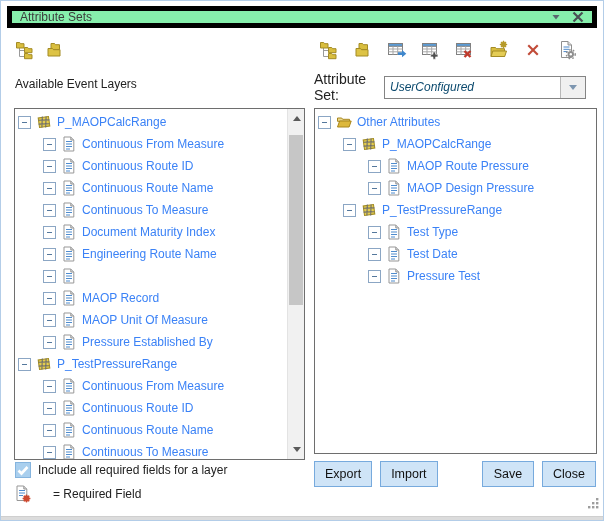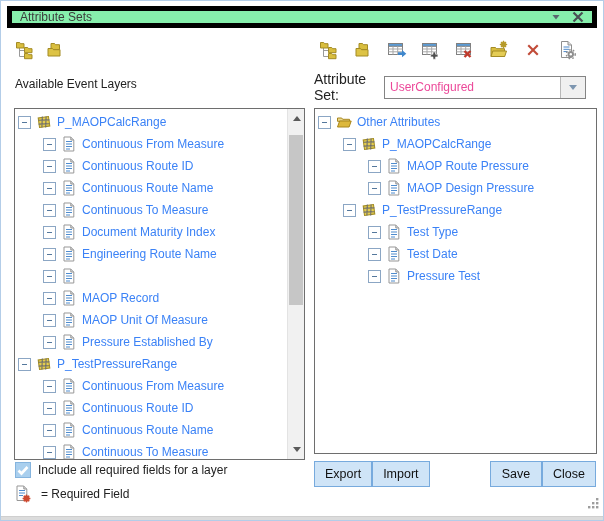--- a/index.html
+++ b/index.html
@@ -14,21 +14,21 @@
   
   .toolbar-left{position:absolute;left:14px;top:39px;display:flex;gap:10px;}
   .toolbar-right{position:absolute;right:26px;top:39px;display:flex;gap:14px;}
   .tb-btn{width:20px;height:20px;display:inline-flex;align-items:center;justify-content:center;}
 
   
   .label-left{position:absolute;left:14px;top:76px;font-size:12px;color:#222;}
   .attr-row{position:absolute;left:313px;top:70px;display:flex;align-items:center;}
   .attr-label{font-size:14px;color:#222;width:70px;}
   .dropdown{width:202px;height:23px;border:1px solid #848484;background:#fff;display:flex;box-sizing:border-box;}
-  .dd-value{flex:1;font-size:12px;color:#ec4899;padding:3px 5px;overflow:hidden;white-space:nowrap;}
+  .dd-value{flex:1;font-size:12px;color:#0c4a6e;padding:3px 5px;overflow:hidden;white-space:nowrap;font-style:italic;}
   .dd-btn{width:24px;background:#f0f0f0;border-left:1px solid #b8b8b8;display:flex;align-items:center;justify-content:center;}
   .dd-caret{width:0;height:0;border-left:4px solid transparent;border-right:4px solid transparent;border-top:5px solid #7d96b0;}
 
   
   .panel{position:absolute;background:#fff;border:1px solid #6e6e6e;box-sizing:border-box;overflow:hidden;}
   .panel.left{left:13px;top:107px;width:291px;height:352px;}
   .panel.right{left:313px;top:107px;width:283px;height:346px;}
   .tree{padding-top:2px;}
   .panel.left .tree{margin-right:17px;}
   .tree-row{height:22px;display:flex;align-items:center;font-size:12px;color:#111;white-space:nowrap;box-sizing:border-box;}
@@ -43,22 +43,22 @@
   .sb-up{top:1px;}
   .sb-down{bottom:1px;}
   .tri-up{width:0;height:0;border-left:4px solid transparent;border-right:4px solid transparent;border-bottom:5px solid #5a5a5a;}
   .tri-down{width:0;height:0;border-left:4px solid transparent;border-right:4px solid transparent;border-top:5px solid #5a5a5a;}
   .sb-thumb{position:absolute;left:1px;width:14px;top:26px;height:170px;background:#c6c6c6;}
 
   
   .footer-checkbox{position:absolute;left:14px;top:461px;display:flex;align-items:center;gap:7px;}
   .checkbox{width:16px;height:16px;background:#a9cfee;border:1px solid #85b4de;box-sizing:border-box;display:inline-flex;align-items:center;justify-content:center;}
   .cb-label{font-size:12px;color:#222;}
-  .legend{position:absolute;left:13px;top:484px;display:flex;align-items:center;gap:4px;font-size:12px;color:#222;}
-  .buttons{position:absolute;left:313px;top:460px;width:282px;display:flex;gap:0;}
+  .legend{position:absolute;left:13px;top:484px;display:flex;align-items:center;gap:16px;font-size:12px;color:#222;}
+  .buttons{position:absolute;left:313px;top:460px;width:282px;display:flex;gap:8px;}
   .btn{height:26px;min-width:52px;padding:0 10px;background:#cfe4f7;border:1px solid #77aadd;font-family:"Liberation Sans",sans-serif;font-size:12.5px;color:#111;display:inline-flex;align-items:center;justify-content:center;box-sizing:border-box;}
   .btn + .btn{margin-left:0;}
 
   .grip{position:absolute;right:3px;bottom:6px;}
   .bottom-edge{position:absolute;left:0;right:0;bottom:0;height:3px;background:#dcdcdc;border-top:1px solid #cfcfcf;}
 </style>
 </head>
 <body>
 
 <div class="dialog">

